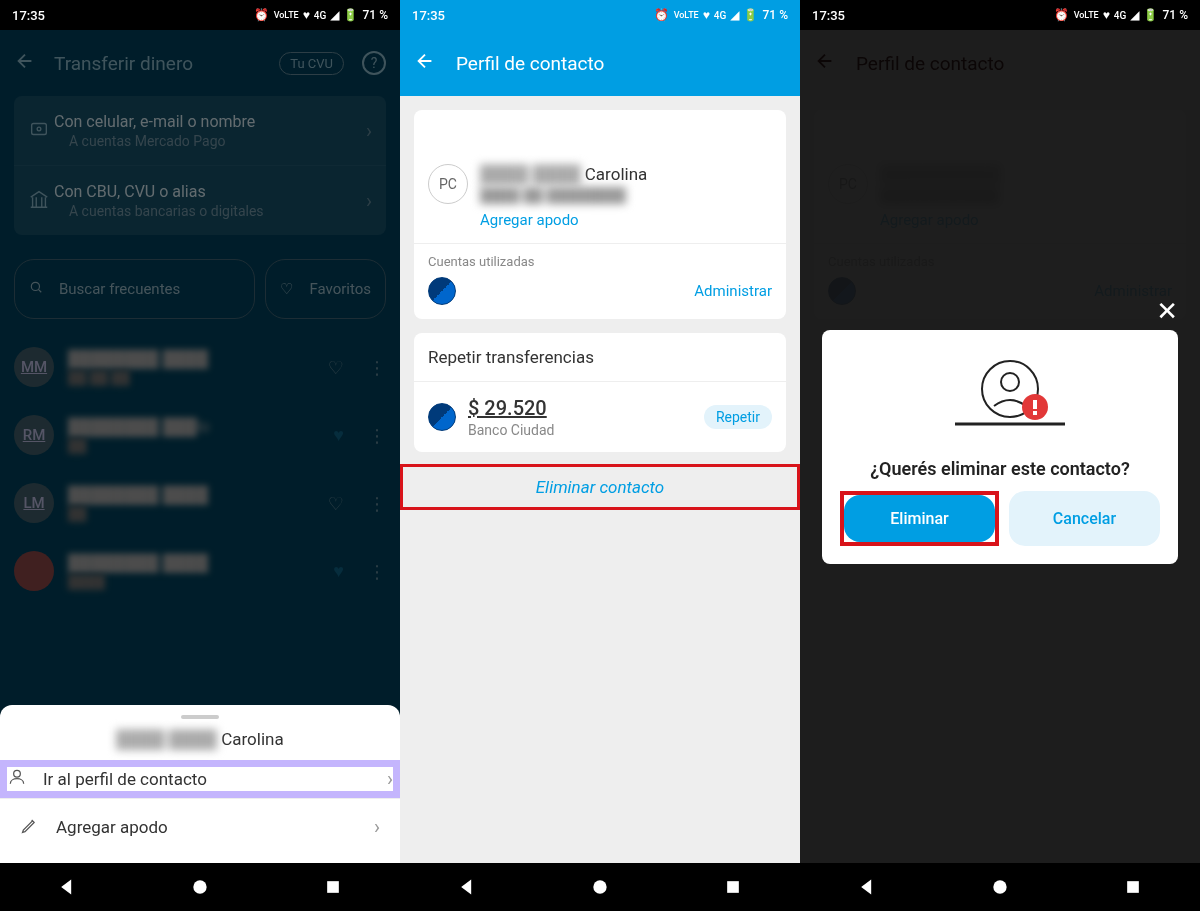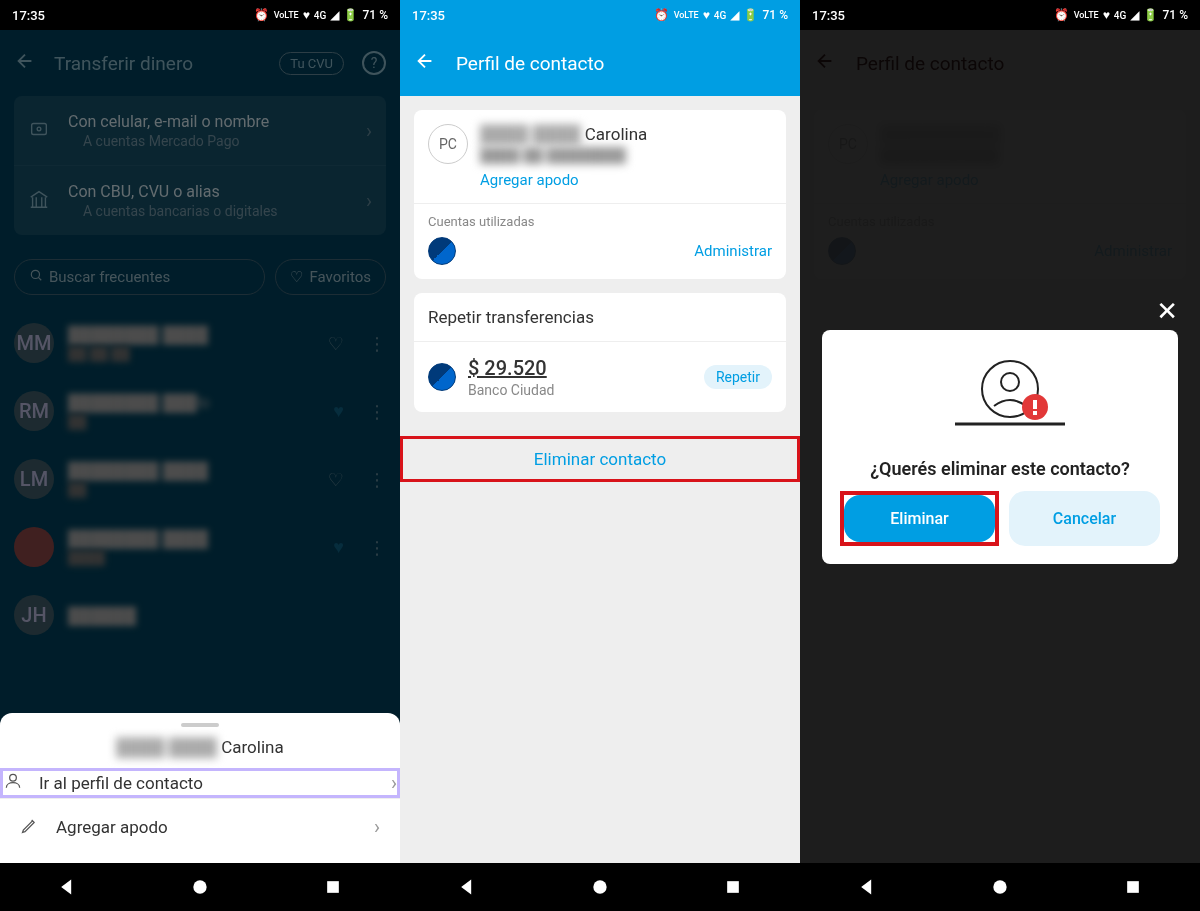--- a/index.html
+++ b/index.html
@@ -16,80 +16,80 @@
   
   
   .screen1 { background: #013b54; width: 100%; height: 100%; }
   .overlay-dark { position: absolute; inset: 0; background: rgba(0,0,0,0.5); }
   .header1 { height: 66px; display: flex; align-items: center; padding: 0 14px; gap: 18px; color: #7fa8b8; }
   .header1 .title { font-size: 19px; flex: 1; }
   .cvu-pill { border: 1px solid #5a7d8c; padding: 3px 10px; border-radius: 14px; font-size: 13px; }
   .help-icon { width: 24px; height: 24px; border: 2px solid #7fa8b8; border-radius: 50%; display: flex; align-items: center; justify-content: center; font-size: 14px; }
   
   .card-group { background: rgba(255,255,255,0.08); margin: 0 14px; border-radius: 8px; }
-  .card-row { display: flex; align-items: center; padding: 16px 14px; gap: 14px; border-bottom: 1px solid rgba(255,255,255,0.05); }
+  .card-row { display: flex; align-items: center; padding: 16px 14px; border-bottom: 1px solid rgba(255,255,255,0.05); }
   .card-row:last-child { border-bottom: none; }
   .card-row .ico { width: 26px; color: #7fa8b8; }
   .card-row .texts { flex: 1; }
   .card-row .t1 { color: #c5d6dd; font-size: 16px; }
   .card-row .t2 { color: #6a8a99; font-size: 14px; margin-top: 2px; margin-left: 15px; }
   .chev { color: #5a7d8c; font-size: 20px; }
   
   .pills { display: flex; gap: 10px; padding: 24px 14px 14px; }
-  .pill { border: 1px solid #3a5a6a; border-radius: 20px; padding: 8px 14px; color: #8aa8b5; font-size: 15px; display: flex; align-items: center; gap: 6px; }
+  .pill { border: 1px solid #3a5a6a; border-radius: 20px; padding: 20px 14px; color: #8aa8b5; font-size: 15px; display: flex; align-items: center; gap: 16px; }
   .pill.search { flex: 1; }
   
   .contact-list { padding: 0 14px; }
   .contact-item { display: flex; align-items: center; padding: 14px 0; gap: 14px; }
-  .avatar-circle { width: 40px; height: 40px; border-radius: 50%; display: flex; align-items: center; justify-content: center; font-size: 20px; font-weight: 500; }
+  .avatar-circle { width: 40px; height: 40px; border-radius: 50%; display: flex; align-items: center; justify-content: center; font-size: 15px; font-weight: 500; text-decoration: underline; }
   .avatar-mm { background: #3a5560; color: #aac; }
   .avatar-rm { background: #3a5560; color: #aac; }
   .avatar-lm { background: #3a5560; color: #aac; }
   .avatar-img { background: #804040; }
   .avatar-jh { background: #3a5560; color: #aac; }
   .contact-texts { flex: 1; }
   .contact-name { color: #999; font-size: 16px; filter: blur(3px); }
   .contact-sub { color: #666; font-size: 13px; margin-top: 2px; filter: blur(3px); }
   .heart { font-size: 18px; }
   .heart.outline { color: #5a7d8c; }
   .heart.filled { color: #0d5a7a; }
   .dots { color: #5a7d8c; font-size: 18px; margin-left: 10px; }
   
   .bottom-sheet { position: absolute; bottom: 0; left: 0; right: 0; background: #fff; border-radius: 12px 12px 0 0; padding: 10px 0 8px; }
   .sheet-handle { width: 38px; height: 4px; background: #ccc; border-radius: 2px; margin: 0 auto 10px; }
   .sheet-title { text-align: center; font-size: 17px; color: #333; margin-bottom: 10px; }
   .sheet-title .blurred { filter: blur(4px); color: #aaa; }
   .sheet-row { display: flex; align-items: center; padding: 16px 20px; gap: 14px; border-top: 1px solid #eee; font-size: 17px; color: #333; }
   .sheet-row .ico { width: 22px; color: #555; }
   .sheet-row .chev2 { color: #999; font-size: 20px; }
-  .highlight-box { border: 3px solid #c4b5fd; padding: 0; }
+  .highlight-box { border: 7px solid #c4b5fd; padding: 0; }
   
   
   .screen2 { background: #eee; width: 100%; height: 100%; display: flex; flex-direction: column; }
   .header2 { height: 66px; background: #009ee3; display: flex; align-items: center; padding: 0 14px; gap: 20px; color: #fff; }
   .header2 .title { font-size: 19px; }
   .card2 { background: #fff; margin: 14px 14px 0; border-radius: 8px; overflow: hidden; }
-  .profile-row { display: flex; padding: 14px; gap: 12px; }
+  .profile-row { display: flex; padding: 14px; gap: 12px; margin-top: 40px; }
   .avatar-pc { width: 40px; height: 40px; border: 1px solid #ccc; border-radius: 50%; display: flex; align-items: center; justify-content: center; font-size: 14px; color: #666; }
   .profile-texts .name { font-size: 17px; color: #333; }
   .profile-texts .blurred { filter: blur(4px); color: #aaa; }
   .profile-texts .sub { font-size: 14px; color: #999; margin-top: 2px; filter: blur(4px); }
   .add-nick { color: #009ee3; font-size: 15px; margin-top: 8px; }
   .accounts-used { border-top: 1px solid #eee; padding: 10px 14px 14px; }
   .accounts-used .label { font-size: 13px; color: #888; }
   .accounts-row { display: flex; align-items: center; justify-content: space-between; margin-top: 8px; }
   .bank-icon { width: 28px; height: 28px; border-radius: 50%; background: linear-gradient(135deg, #003a7a 50%, #0066cc 50%); border: 1px solid #003a7a; }
   .admin-link { color: #009ee3; font-size: 15px; }
   .repeat-header { padding: 14px; font-size: 17px; color: #333; border-bottom: 1px solid #eee; }
   .transfer-row { display: flex; align-items: center; padding: 14px; gap: 12px; }
   .transfer-texts { flex: 1; }
   .amount { font-size: 20px; color: #333; font-weight: 500; text-decoration: underline; }
   .bank-name { font-size: 14px; color: #888; margin-top: 2px; }
   .repeat-pill { background: #e3f3fb; color: #009ee3; padding: 4px 12px; border-radius: 12px; font-size: 14px; }
-  .delete-link { text-align: center; color: #009ee3; font-size: 17px; margin-top: 24px; padding: 16px 0; }
+  .delete-link { text-align: center; color: #009ee3; font-size: 17px; margin-top: 12px; padding: 16px 0; font-style: italic; }
   .delete-link.highlight { display: inline-block; border: 3px solid #d8131a; padding: 10px 18px; position: relative; left: 50%; transform: translateX(-50%); }
   
   
   .screen3 { background: #eee; width: 100%; height: 100%; position: relative; }
   .overlay3 { position: absolute; inset: 0; background: rgba(0,0,0,0.88); }
   .header3 { height: 66px; display: flex; align-items: center; padding: 0 14px; gap: 20px; color: #5a3030; }
   .header3 .title { font-size: 19px; }
   .card3 { background: #fff; margin: 14px 14px 0; border-radius: 8px; overflow: hidden; opacity: 0.35; }
   .close-x { position: absolute; top: 266px; right: 22px; color: #fff; font-size: 26px; font-weight: 300; }
   .dialog { position: absolute; top: 300px; left: 22px; right: 22px; background: #fff; border-radius: 8px; padding: 24px 18px 18px; text-align: center; }
@@ -206,26 +206,20 @@
         </div>
         <div class="contact-item">
           <div class="avatar-circle avatar-img"></div>
           <div class="contact-texts">
               <div class="contact-name">████████ ████</div>
               <div class="contact-sub">████</div>
             </div>
           <span class="heart filled">♥</span>
           <span class="dots">⋮</span>
         </div>
-        <div class="contact-item">
-          <div class="avatar-circle avatar-jh">JH</div>
-          <div class="contact-texts">
-              <div class="contact-name">██████</div>
-            </div>
-        </div>
       </div>
     </div>
     <div class="overlay-dark"></div>
     <div class="bottom-sheet">
       <div class="sheet-handle"></div>
       <div class="sheet-title">
         <span class="blurred">████ ████</span> <span>Carolina</span>
       </div>
       <div class="sheet-row highlight-box">
         <span class="ico">

